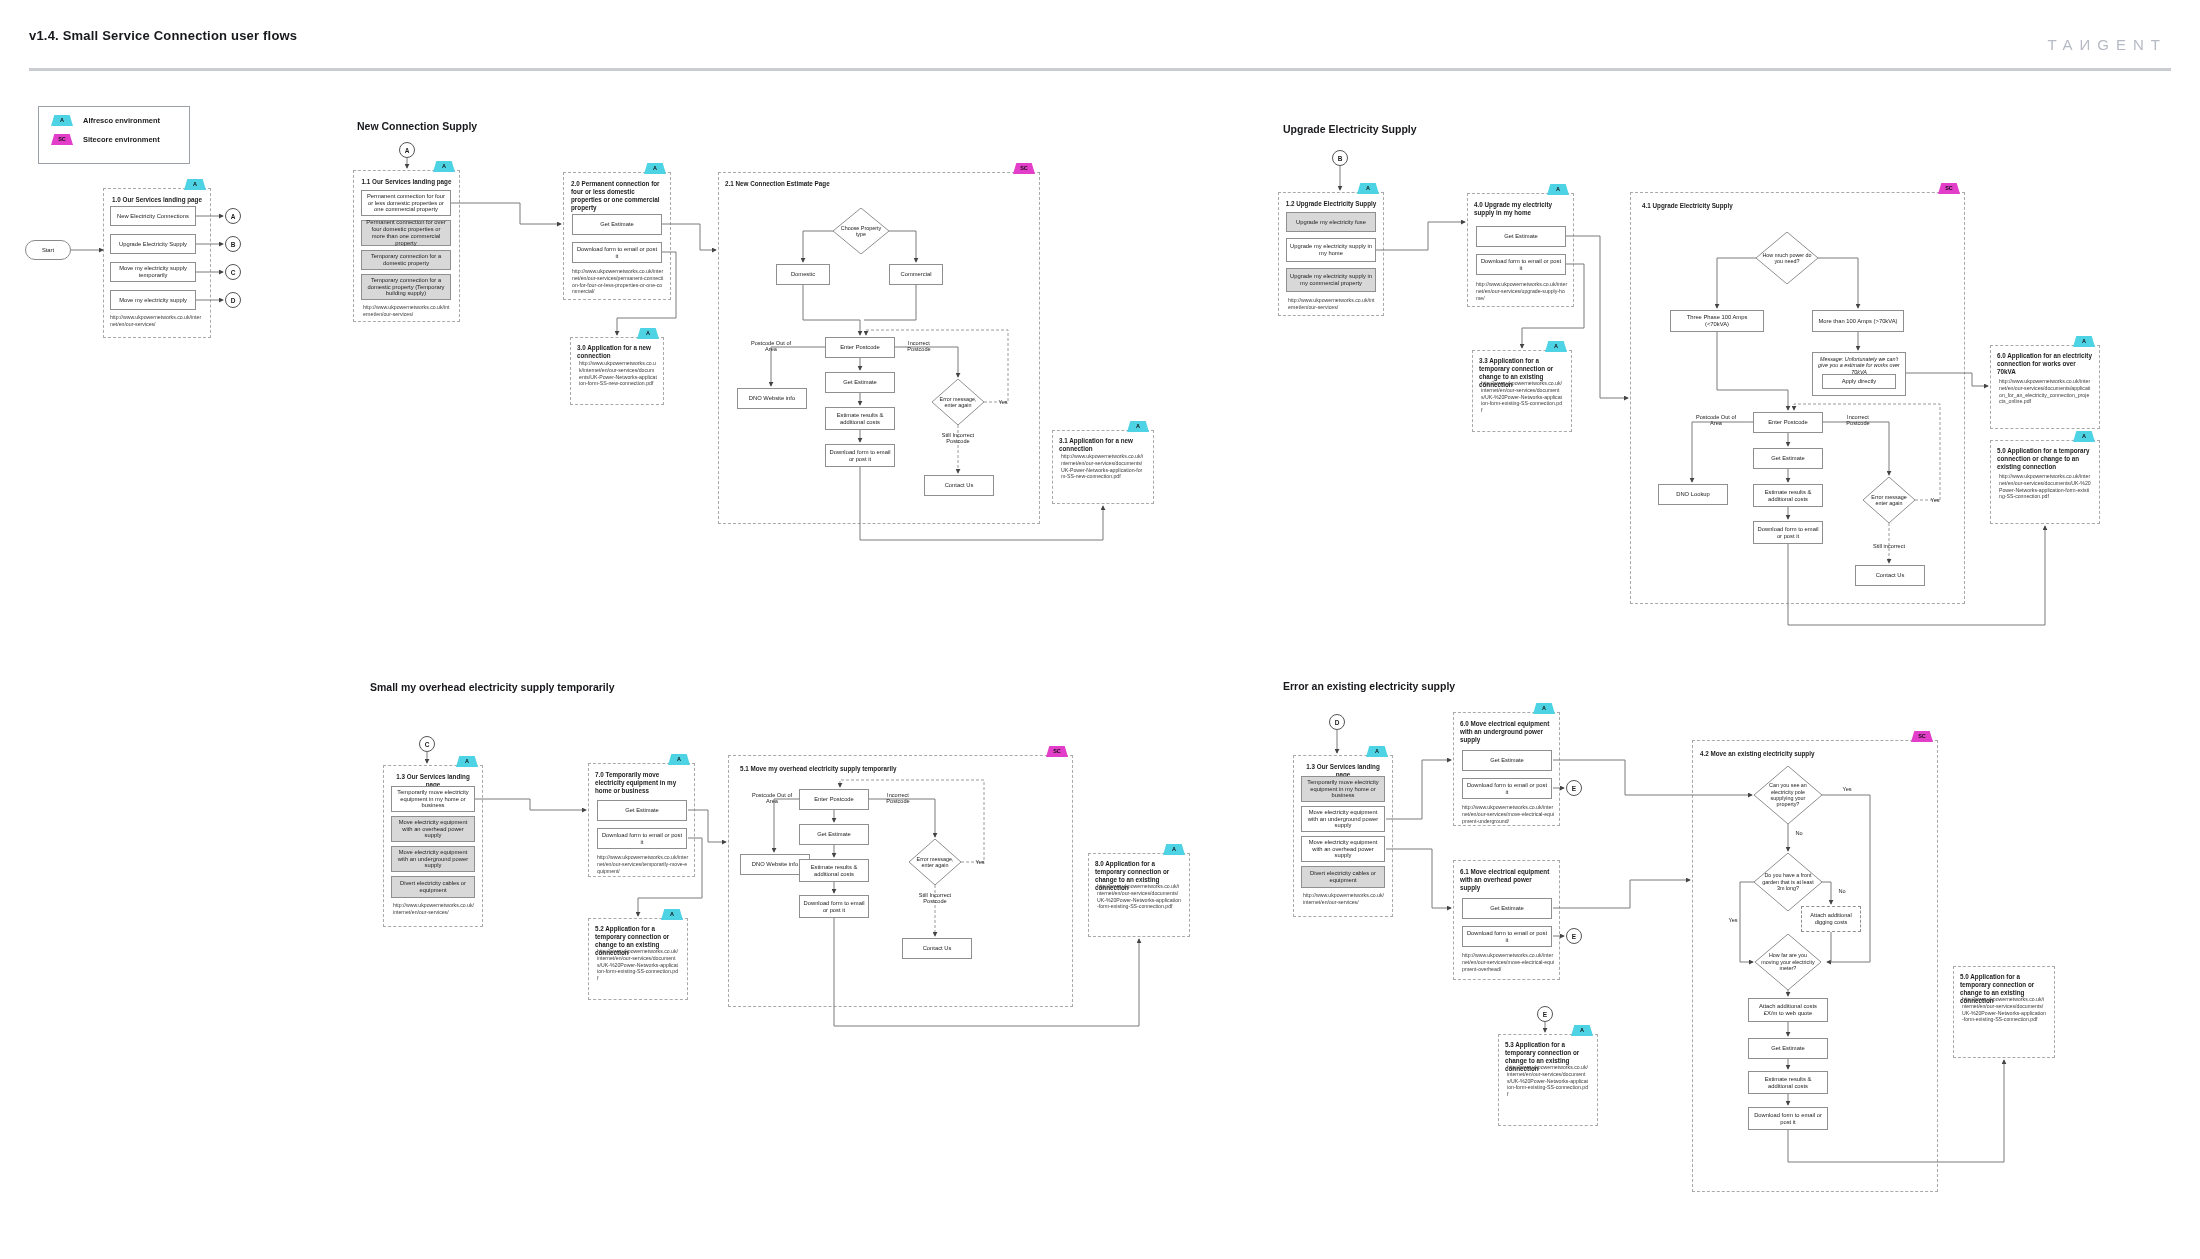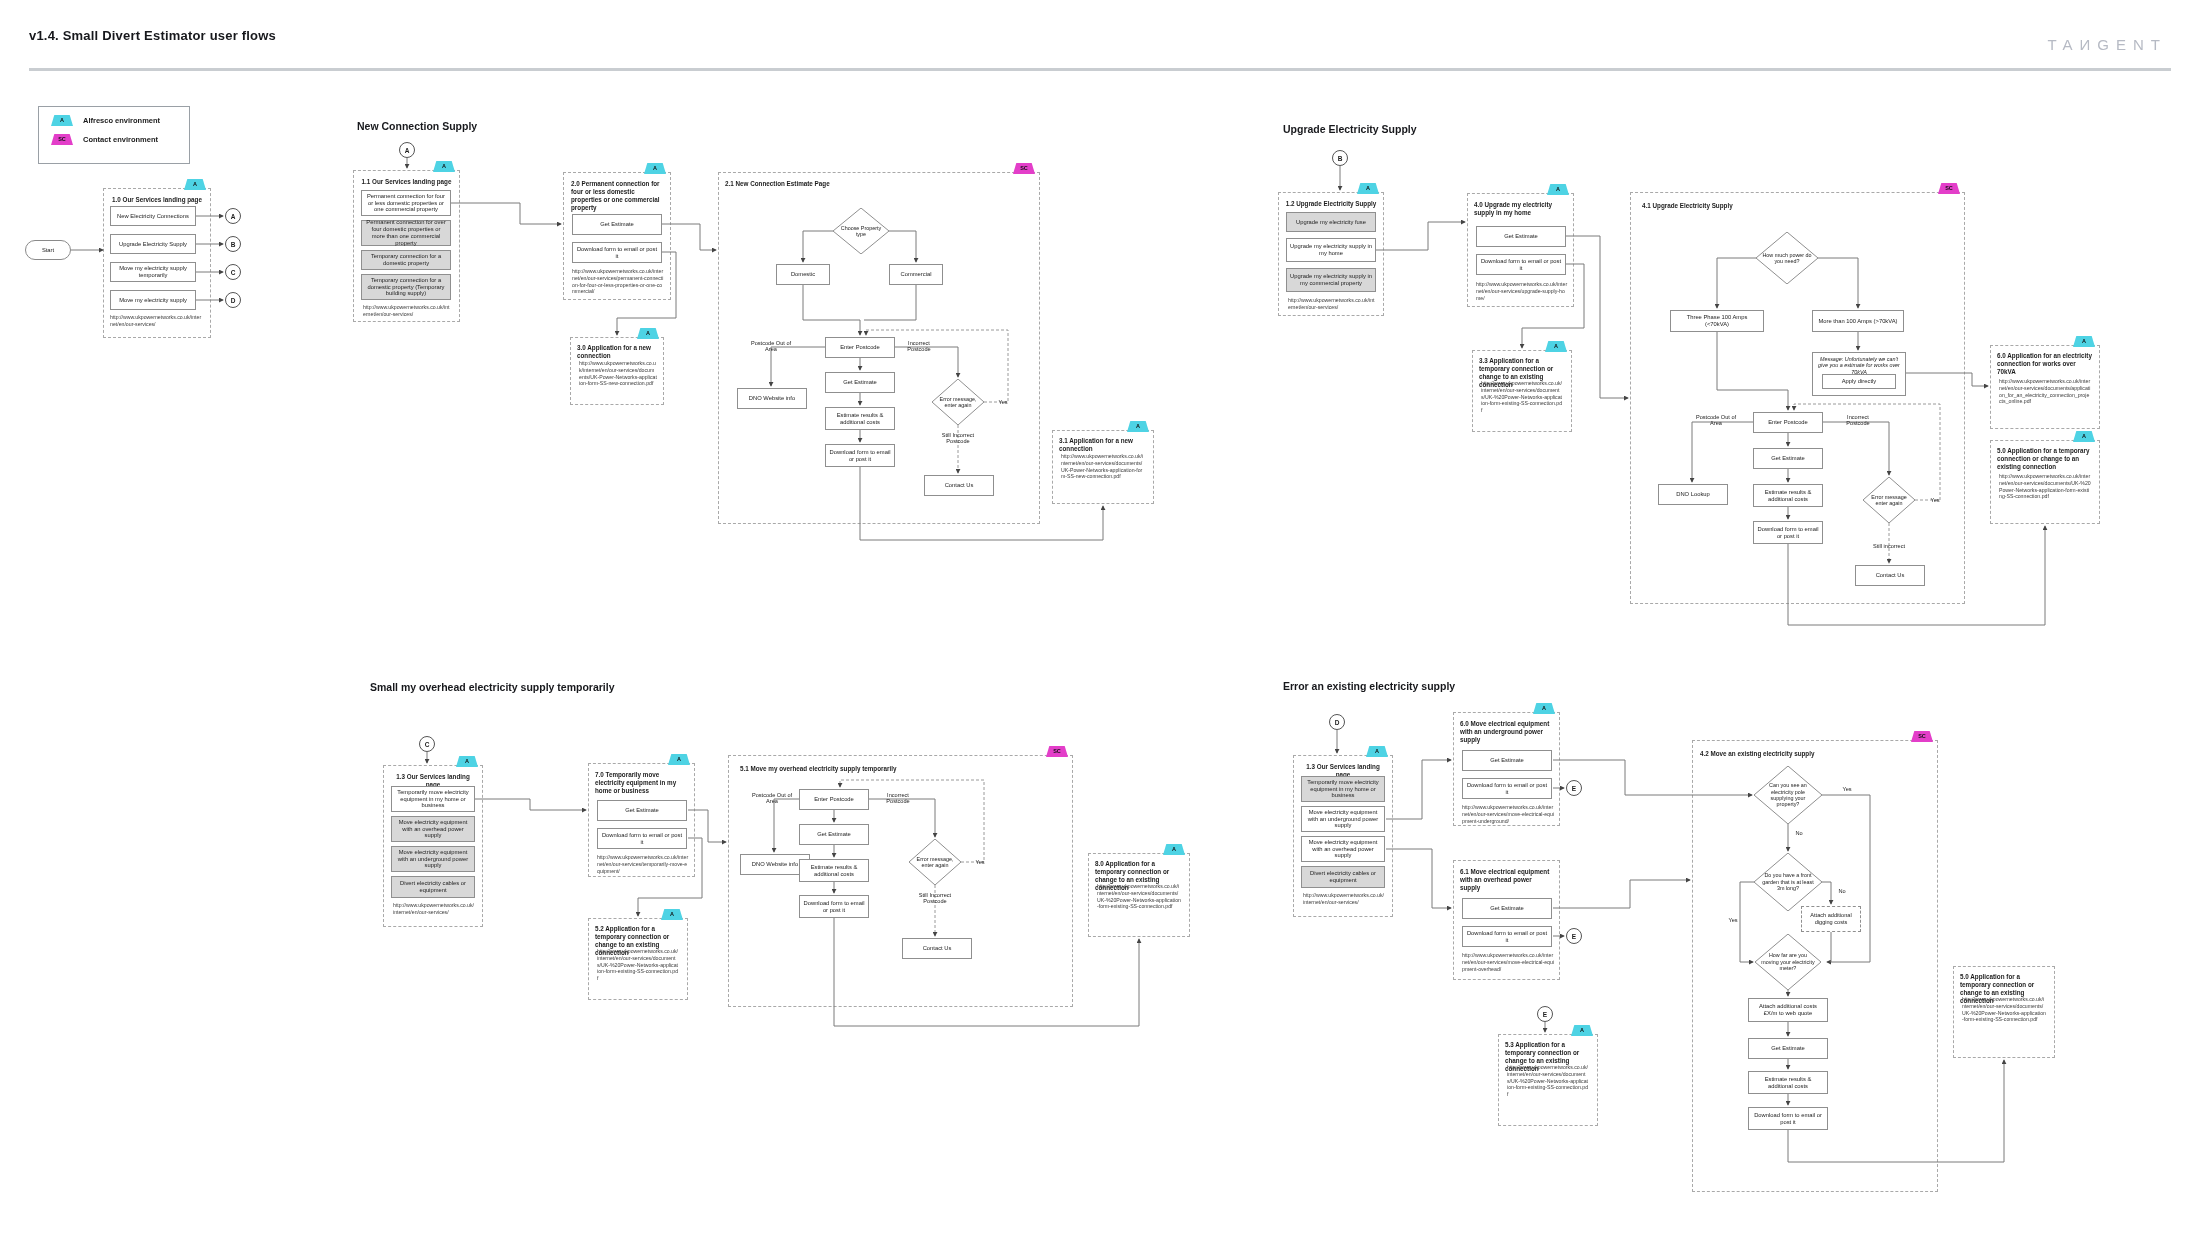--- a/index.html
+++ b/index.html
@@ -43,32 +43,32 @@
   .diamond .dt{position:absolute;left:8%;top:0;width:84%;height:100%;display:flex;align-items:center;
       justify-content:center;text-align:center;font-size:5.4px;line-height:1.2;}
   #edges{position:absolute;left:0;top:0;z-index:2;}
   #edges polyline{fill:none;stroke:#7a7a7a;stroke-width:1;}
   #edges polyline.dash{stroke-dasharray:3 2;stroke:#9a9a9a;}
 </style>
 </head>
 <body>
 
 <div id="canvas">
-  <div class="page-title">v1.4. Small Divert Estimator user flows</div>
+  <div class="page-title">v1.4. Small Service Connection user flows</div>
   <div class="logo">TAИGENT</div>
   <div class="divider"></div>
 
   <div class="legend">
     <div class="legend-row">
       <span class="trap f-a">A</span>
       <span class="legend-label">Alfresco environment</span>
     </div>
     <div class="legend-row">
       <span class="trap f-sc">SC</span>
-      <span class="legend-label">Contact environment</span>
+      <span class="legend-label">Sitecore environment</span>
     </div>
   </div>
 
   <div>
       <div class="n oval" style="left: 25px; top: 240px; width: 46px; height: 20px;">Start</div>
       <div class="n group" style="left: 103px; top: 188px; width: 108px; height: 150px;"></div>
       <div class="n badge f-a" style="left: 184px; top: 179px;">A</div>
       <div class="n gtitle ctr" style="left: 110px; top: 196px; width: 94px;">1.0 Our Services landing page</div>
       <div class="n opt" style="left: 110px; top: 206px; width: 86px; height: 20px;">New Electricity Connections</div>
       <div class="n opt" style="left: 110px; top: 234px; width: 86px; height: 20px;">Upgrade Electricity Supply</div>

